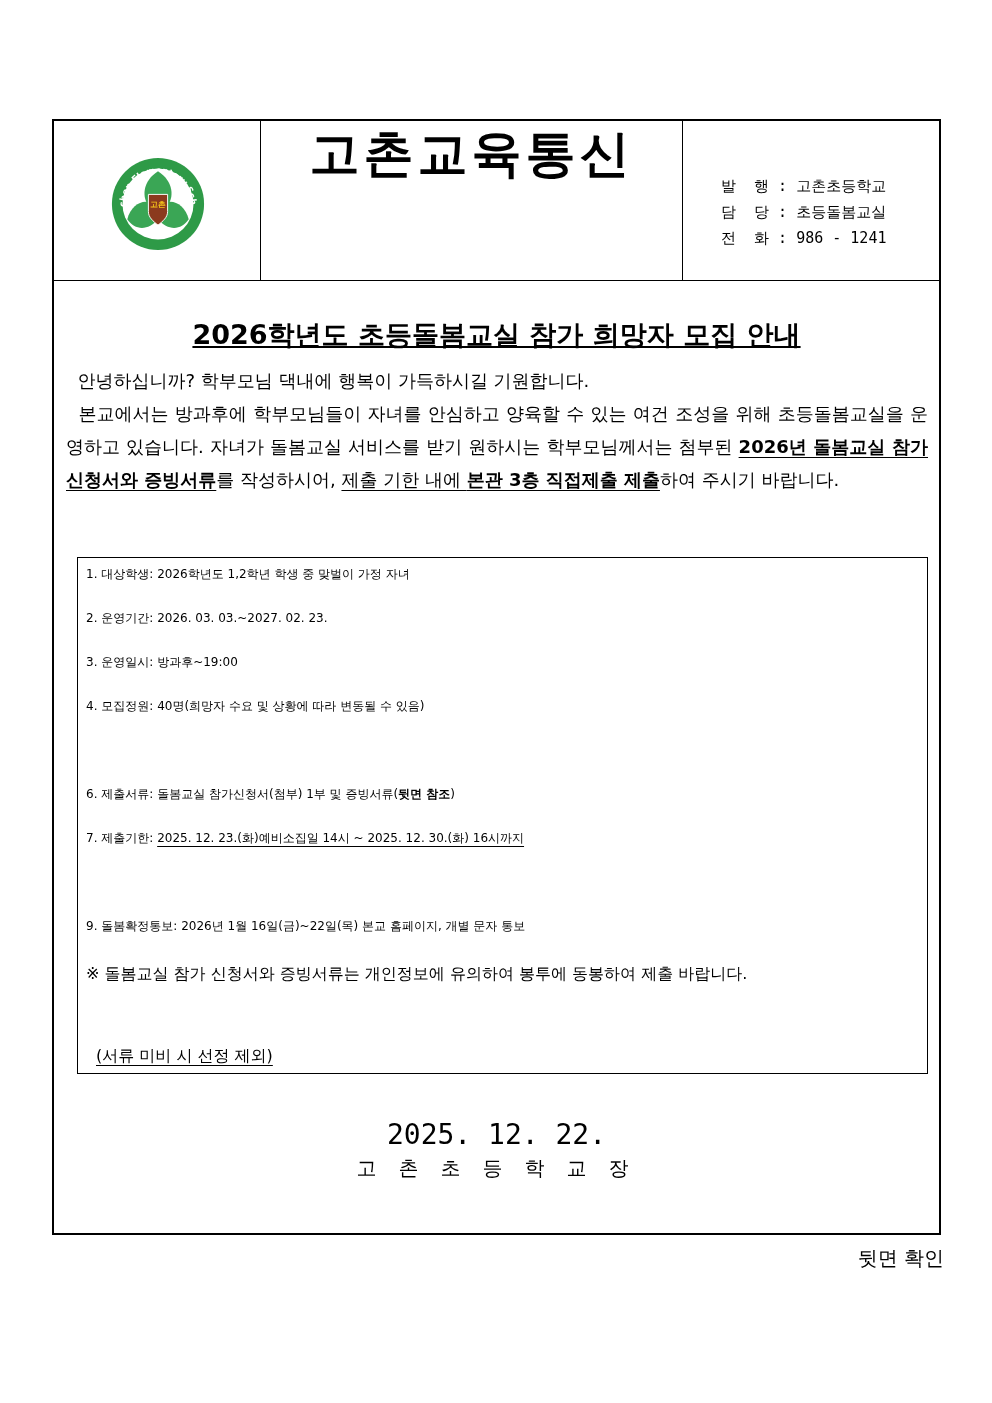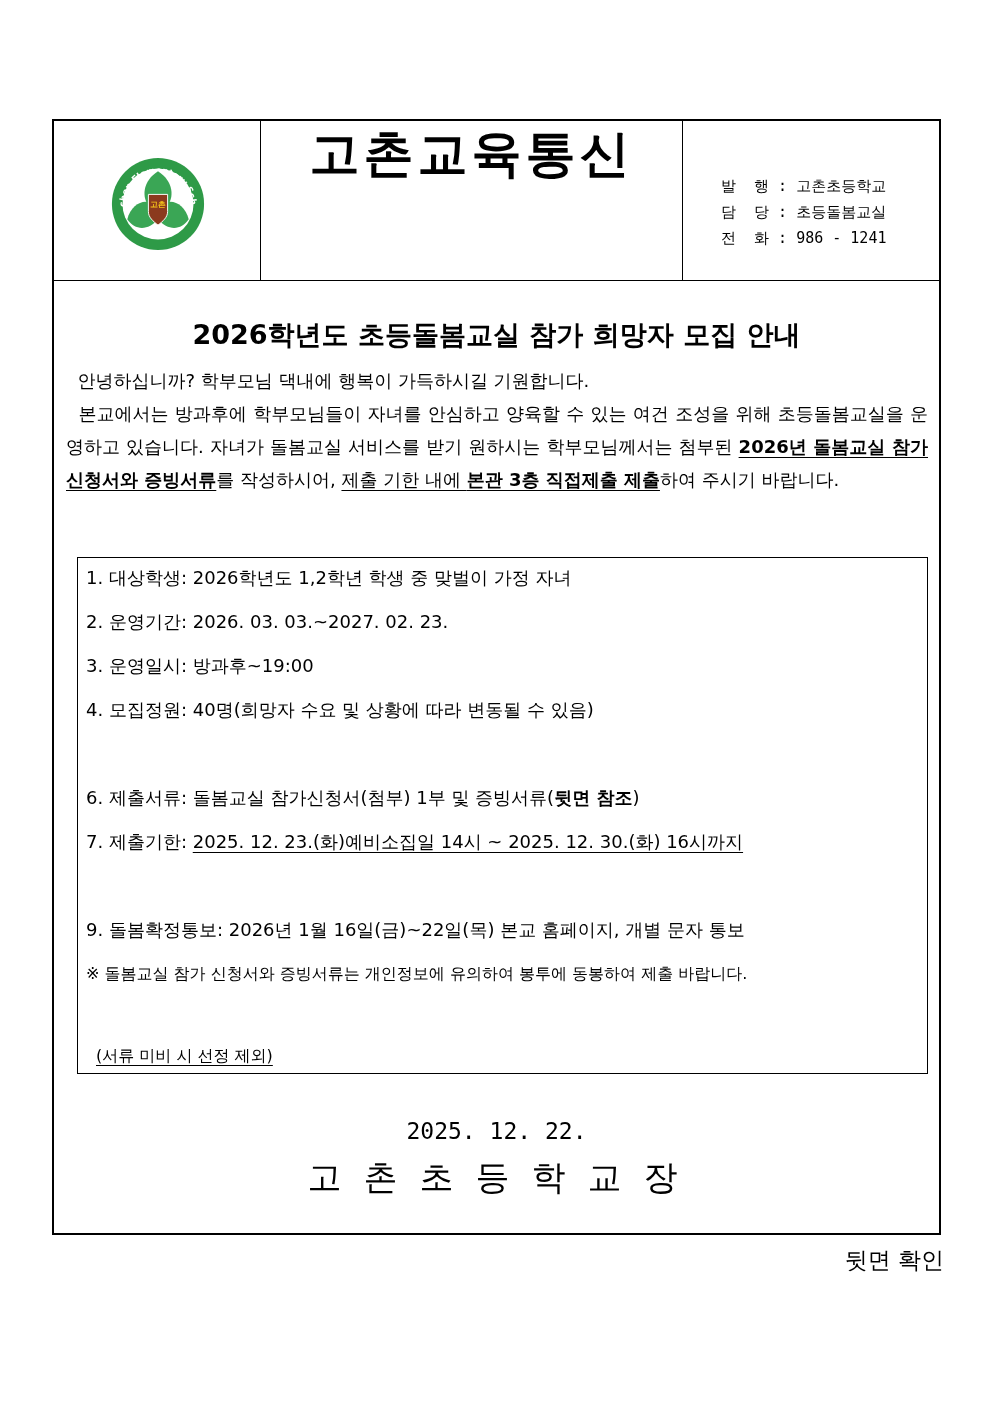--- a/index.html
+++ b/index.html
@@ -6,34 +6,34 @@
   body { width: 992px; height: 1403px; position: relative; font-family: "DejaVu Sans", "Liberation Sans", sans-serif; color: #000; }
   .outer { position: absolute; left: 52px; top: 119px; width: 885px; height: 1112px; border: 2px solid #000; }
   .header { position: absolute; left: 0; top: 0; width: 885px; height: 159px; border-bottom: 1.5px solid #000; }
   .logo-cell { position: absolute; left: 0; top: 0; width: 206px; height: 159px; border-right: 1.5px solid #000; }
   .title-cell { position: absolute; left: 207px; top: 0; width: 421px; height: 159px; border-right: 1.5px solid #000; display: flex; justify-content: center; }
   .title-cell h1 { margin: 0; font-size: 50px; font-weight: bold; letter-spacing: 4px; font-family: "DejaVu Sans", sans-serif; }
   .info-cell { position: absolute; left: 629px; top: 12px; width: 256px; height: 159px; }
   .info-row { position: absolute; left: 38px; font-size: 15px; font-family: "DejaVu Sans Mono", monospace; white-space: pre; }
   .logo { position: absolute; left: 56px; top: 35px; width: 96px; height: 96px; }
 
-  .doc-title { position: absolute; left: 0; width: 885px; top: 196px; text-align: center; font-size: 27px; font-weight: bold; }
+  .doc-title { position: absolute; left: 0; width: 885px; top: 196px; text-align: center; font-size: 27px; font-weight: bold; text-decoration: underline; }
   .para { position: absolute; left: 12px; width: 862px; font-size: 18px; line-height: 33px; }
   .p1 { top: 243px; }
   .p2 { top: 276px; text-align: justify; }
   .u { text-decoration: underline; text-underline-offset: 4px; }
   .b { font-weight: bold; }
 
   .box { position: absolute; left: 23px; top: 436px; width: 849px; height: 515px; border: 1.5px solid #000; }
-  .item { position: absolute; left: 8px; font-size: 18px; white-space: nowrap; }
+  .item { position: absolute; left: 8px; font-size: 12px; white-space: nowrap; }
   .note { position: absolute; left: 8px; font-size: 16px; white-space: nowrap; }
 
-  .date { position: absolute; left: 0; width: 885px; top: 997px; text-align: center; font-size: 23px; font-family: "DejaVu Sans Mono", monospace; }
-  .signer { position: absolute; left: 0; width: 885px; top: 1034px; text-align: center; font-size: 34px; letter-spacing: 22px; padding-left: 14px; box-sizing: border-box; }
-  .backnote { position: absolute; right: 48px; top: 1245px; font-size: 23px; font-family: "DejaVu Serif", serif; }
+  .date { position: absolute; left: 0; width: 885px; top: 997px; text-align: center; font-size: 28px; font-family: "DejaVu Sans Mono", monospace; }
+  .signer { position: absolute; left: 0; width: 885px; top: 1034px; text-align: center; font-size: 20px; letter-spacing: 22px; padding-left: 14px; box-sizing: border-box; }
+  .backnote { position: absolute; right: 48px; top: 1245px; font-size: 20px; font-family: "DejaVu Serif", serif; }
 </style>
 </head>
 <body>
 
 <div class="outer">
   <div class="header">
     <div class="logo-cell">
       <svg class="logo" viewBox="0 0 100 100">
         <defs>
           <path id="arcTop" d="M 16 52 A 34 34 0 0 1 84 52"></path>

